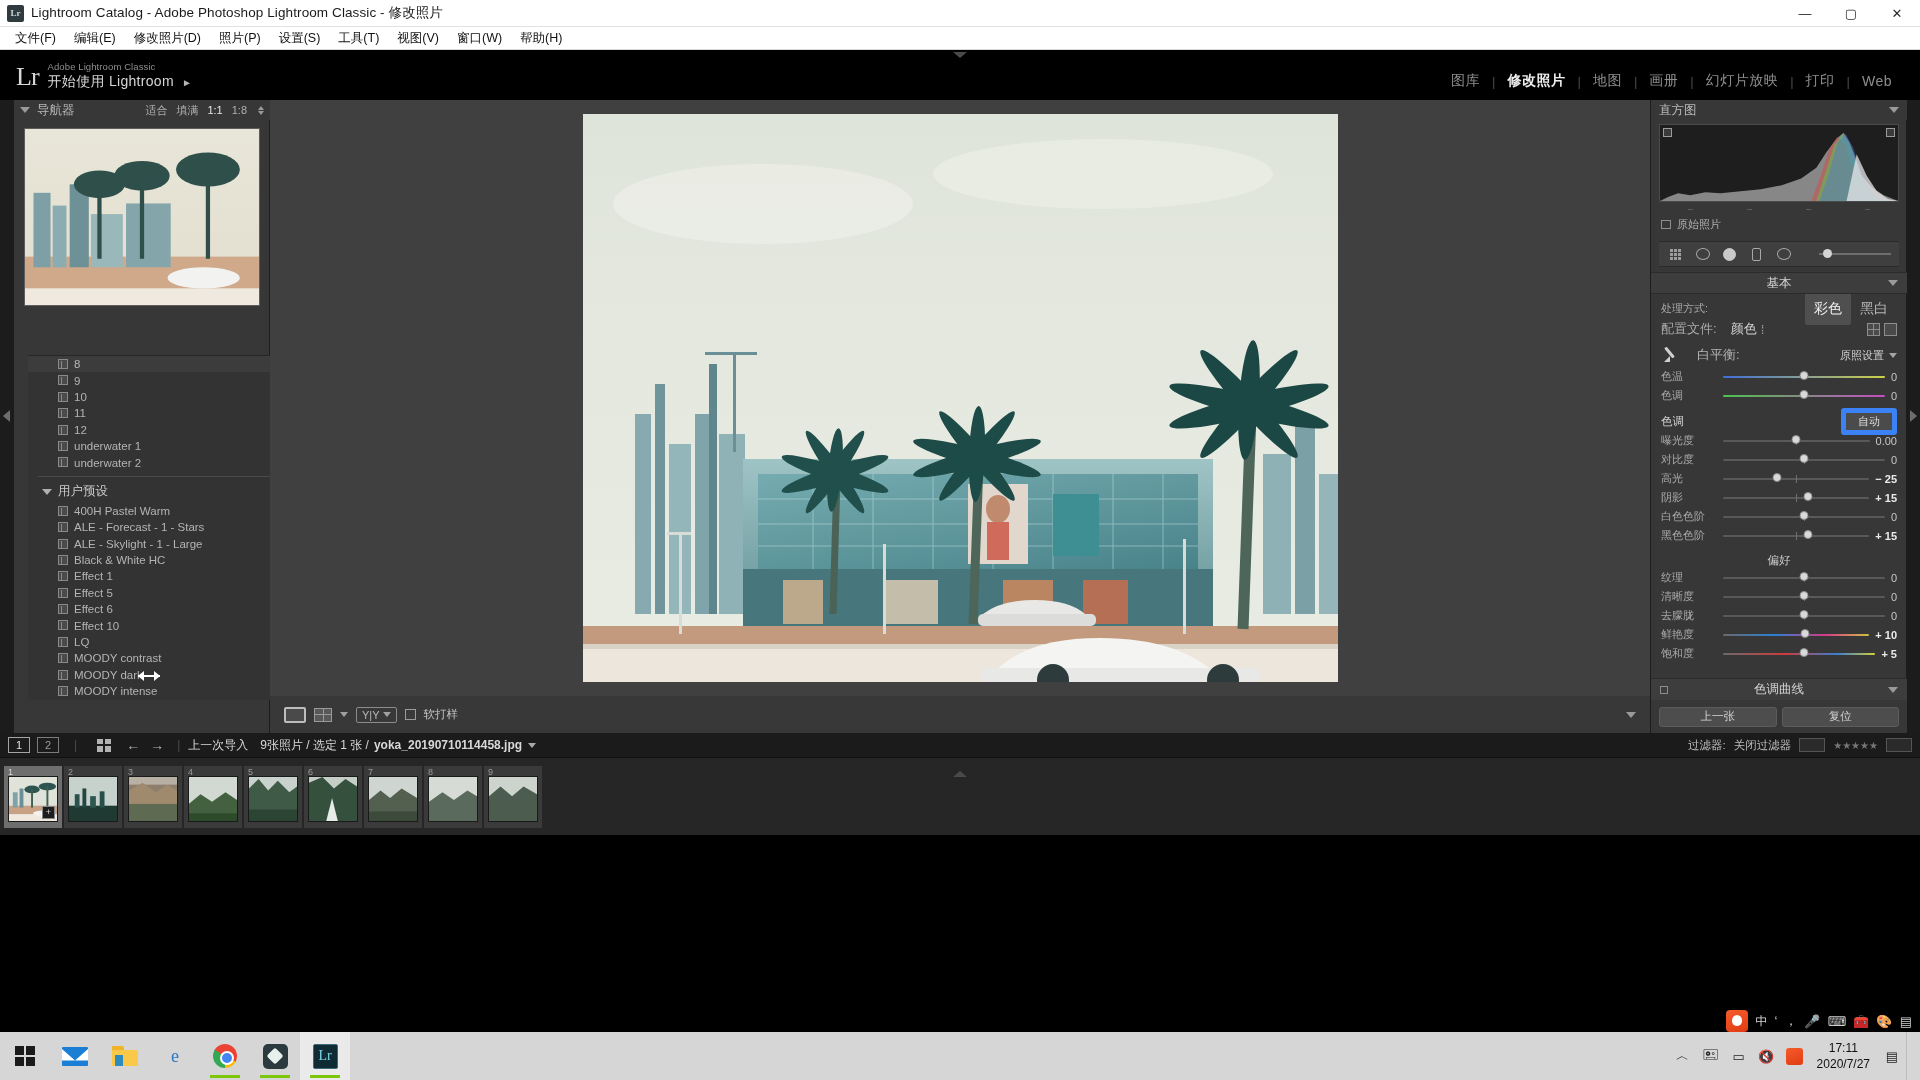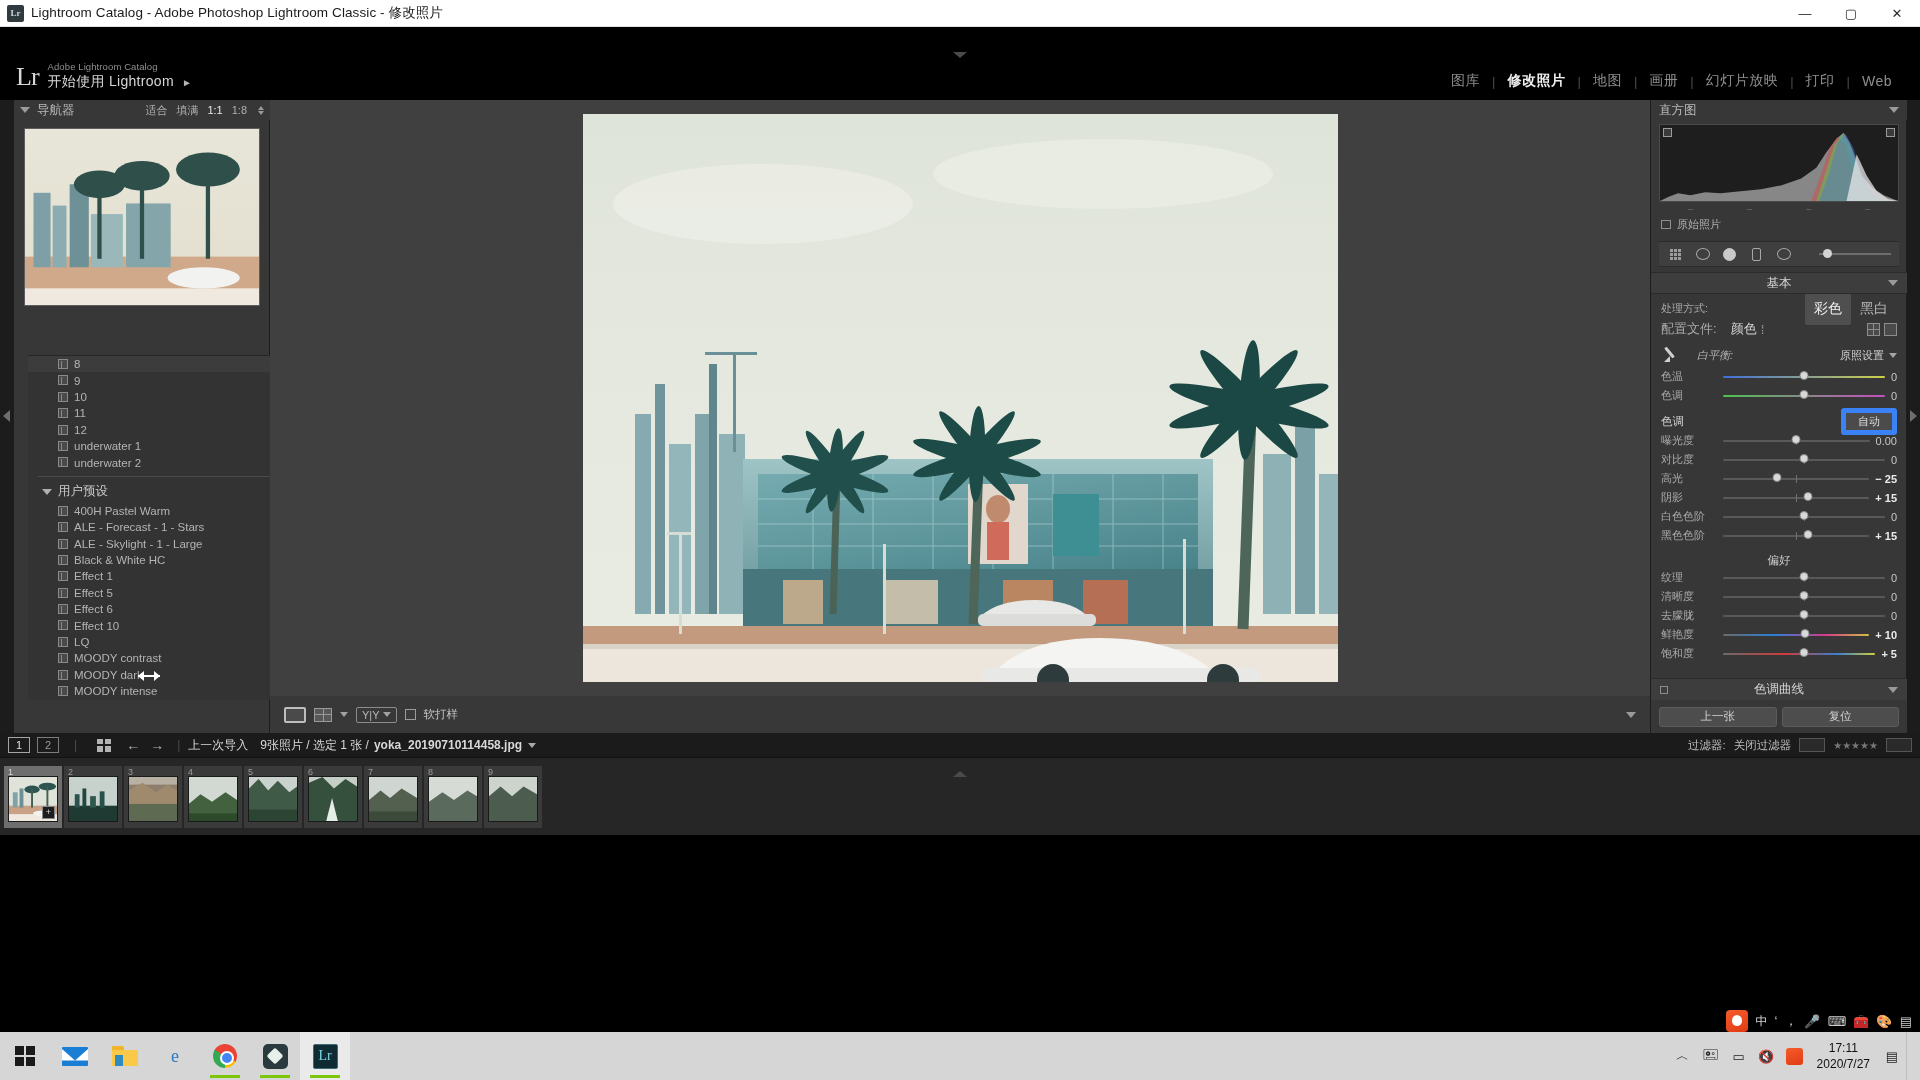--- a/index.html
+++ b/index.html
@@ -235,21 +235,21 @@
     width:20px;height:22px;position:relative;
   }
   .eyedrop:before{
     content:"";position:absolute;left:7px;top:2px;width:3px;height:13px;background:#cfcfcf;
     transform:rotate(-40deg); border-radius:1px;
   }
   .eyedrop:after{
     content:"";position:absolute;left:3px;top:12px;width:6px;height:6px;background:#cfcfcf;
     clip-path:polygon(0 100%,100% 0,100% 100%);
   }
-  .wb-label{ color:#b5b5b5;font-size:11px;margin-left:16px;font-style:italic;}
+  .wb-label{ color:#b5b5b5;font-size:13px;margin-left:16px;}
   .wb-val{ margin-left:auto; color:#cfcfcf;font-size:11px; display:flex;align-items:center;gap:5px;}
   .wb-val .tri{ border-top-color:#a5a5a5;margin:0;border-left-width:4px;border-right-width:4px;border-top-width:5px;}
 
   .slider{ position:relative; flex:1; height:12px; margin:0 6px; }
   .slider .trk{ position:absolute;left:0;right:0;top:5px;height:2px;background:#595959;border-radius:1px;}
   .slider .trk.temp{ background:linear-gradient(90deg,#3f6fd8,#cfcf4a);}
   .slider .trk.tint{ background:linear-gradient(90deg,#4ec24e,#c24ec2);}
   .slider .trk.vib{ background:linear-gradient(90deg,#6a6a6a,#2a7fd4 35%,#d43a8a 70%,#d0c040);}
   .slider .trk.sat{ background:linear-gradient(90deg,#6a6a6a,#cf3b3b 40%,#3b7ecf 75%,#cfcf3b);}
   .slider .kn{
@@ -392,28 +392,39 @@
   <div class="titlebar">
     <div class="tb-icon">Lr</div>
     <div class="tb-title">Lightroom Catalog - Adobe Photoshop Lightroom Classic - 修改照片</div>
     <div class="tb-btns">
       <div class="tb-btn">—</div>
       <div class="tb-btn">▢</div>
       <div class="tb-btn close">✕</div>
     </div>
   </div>
 
+  <div class="menubar">
+    <div class="menu-item">文件(F)</div>
+    <div class="menu-item">编辑(E)</div>
+    <div class="menu-item">修改照片(D)</div>
+    <div class="menu-item">照片(P)</div>
+    <div class="menu-item">设置(S)</div>
+    <div class="menu-item">工具(T)</div>
+    <div class="menu-item">视图(V)</div>
+    <div class="menu-item">窗口(W)</div>
+    <div class="menu-item">帮助(H)</div>
+  </div>
 
   <div class="lr-top">
     <div class="top-arrow"></div>
 
     <div class="identity">
       <div class="lr-logo">Lr</div>
       <div class="ident-txt">
-        <div class="ident-small">Adobe Lightroom Catalog</div>
+        <div class="ident-small">Adobe Lightroom Classic</div>
         <div class="ident-big">
           <span>开始使用 Lightroom</span>
           <span class="ident-tri">►</span>
         </div>
       </div>
     </div>
 
     <div class="modules">
       <div class="mod">图库</div>
       <div class="mod-sep">|</div>

